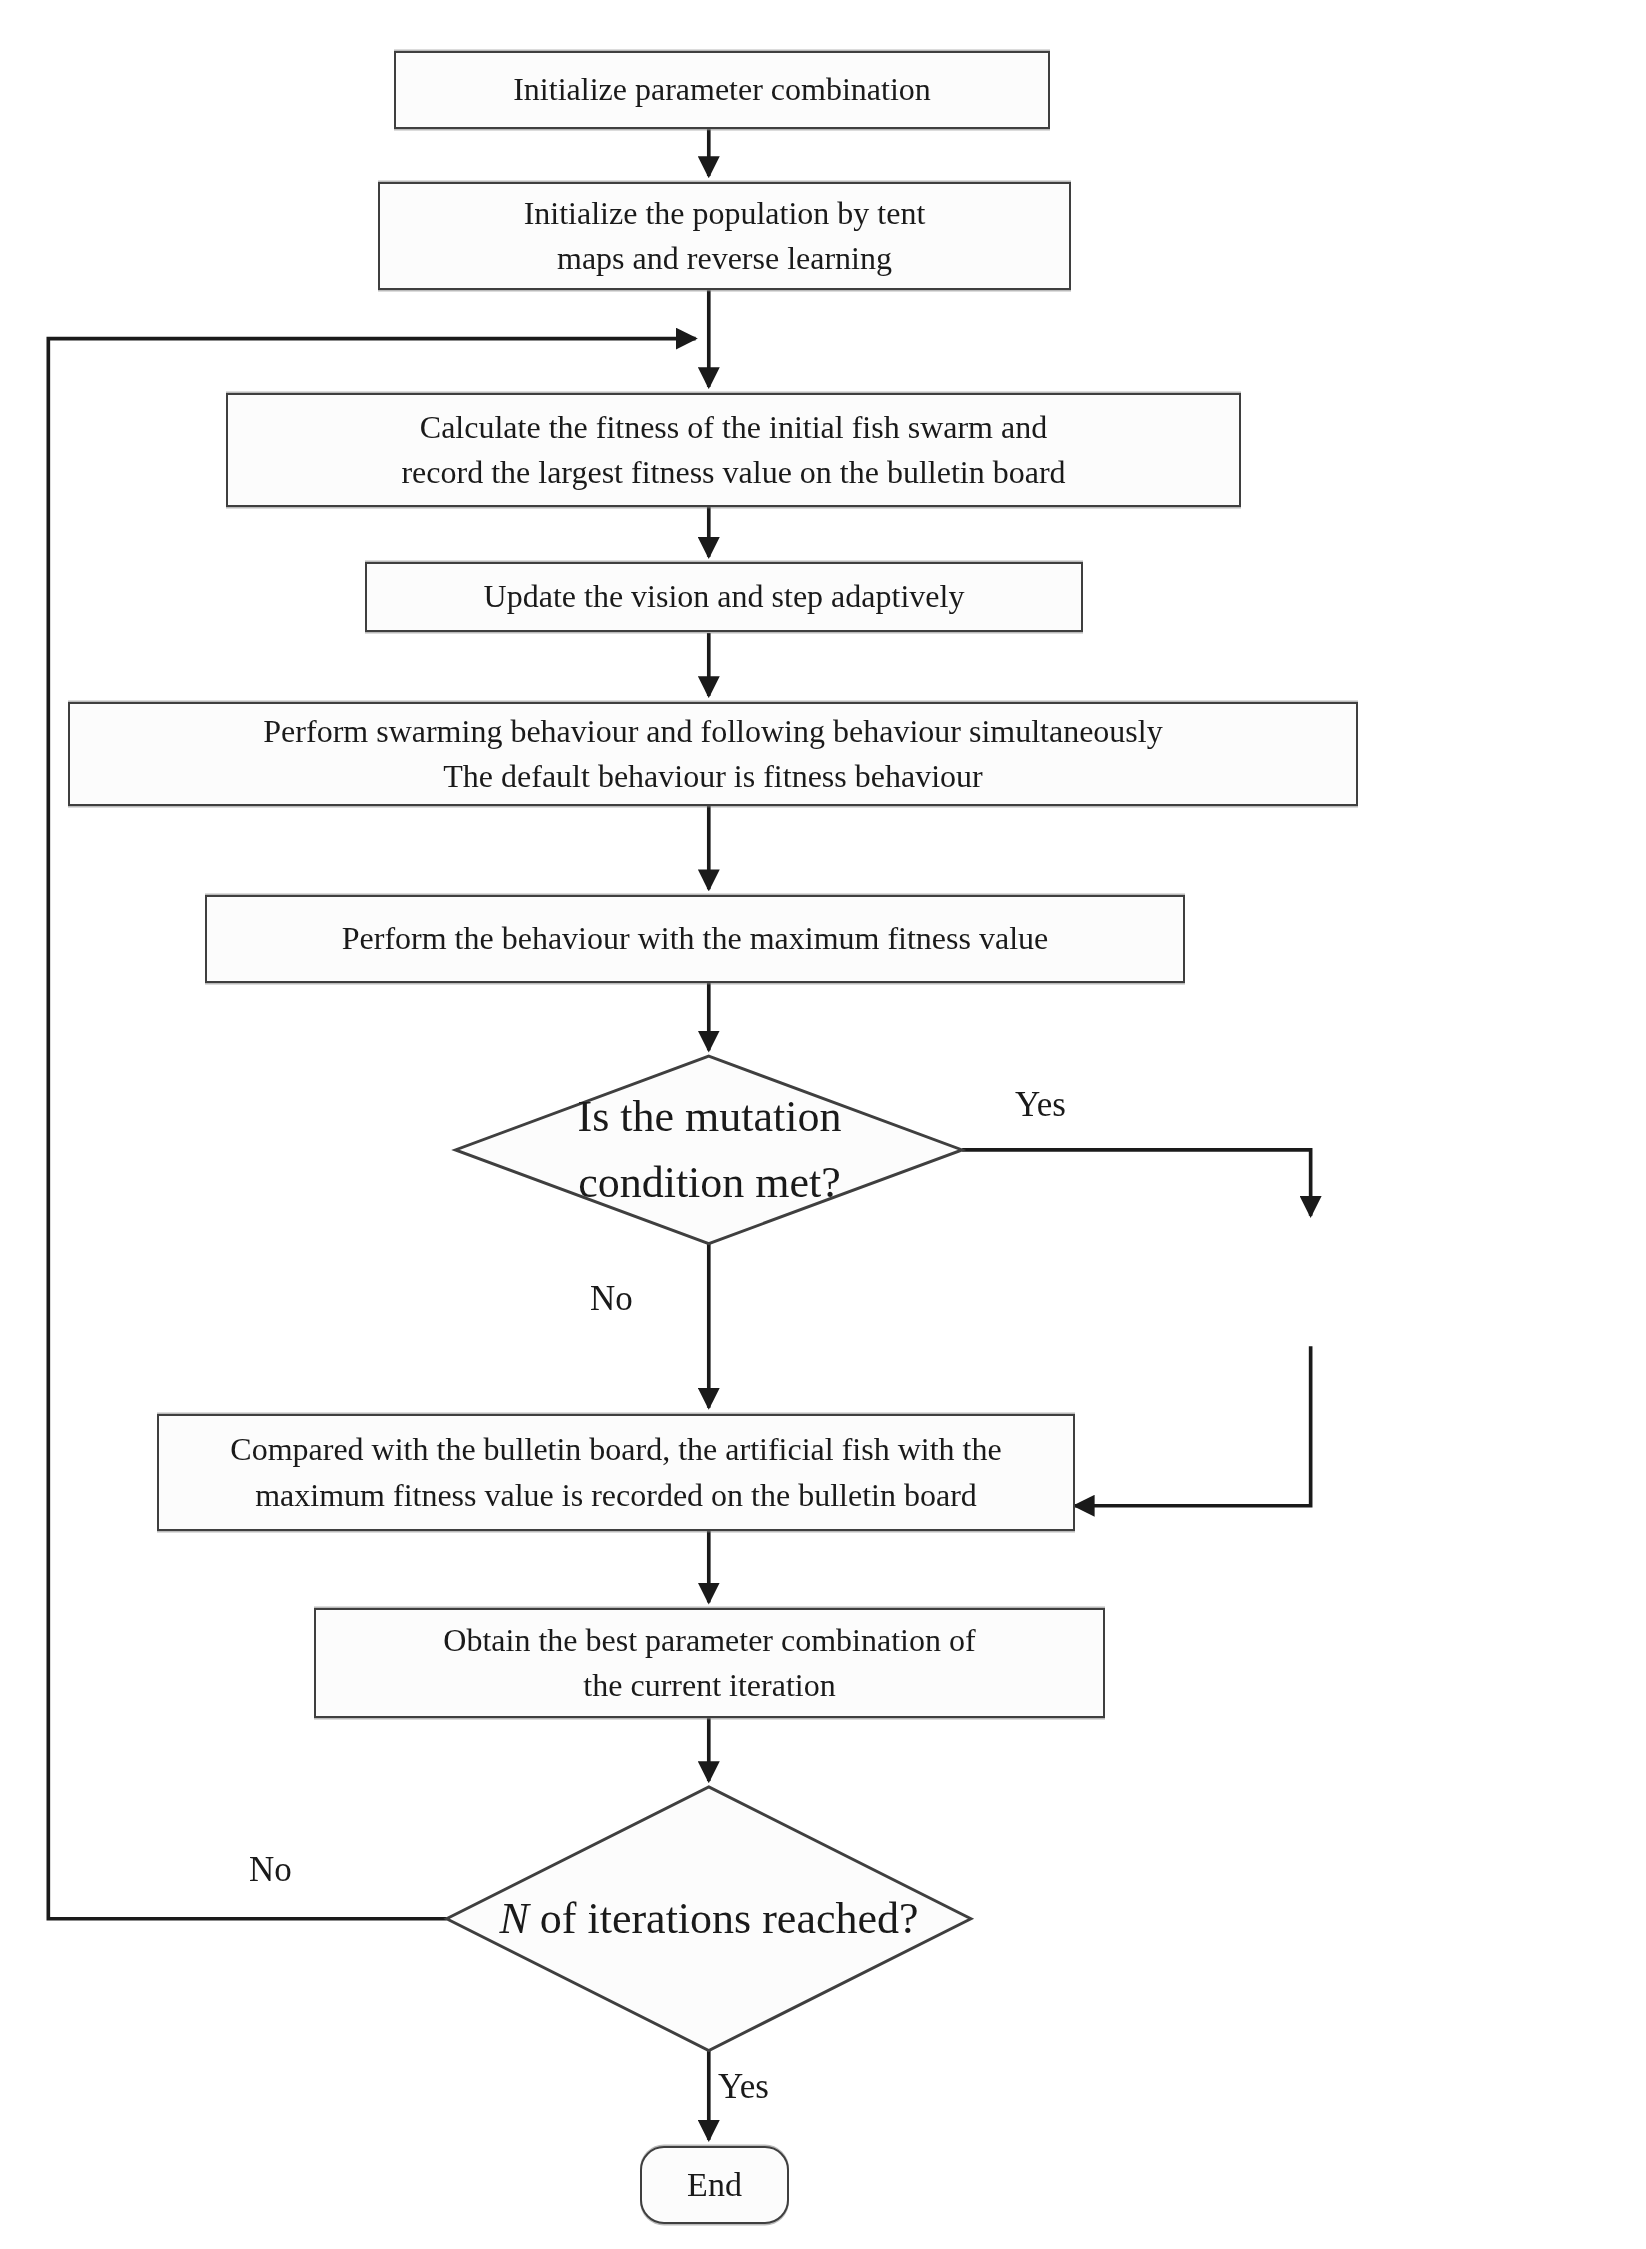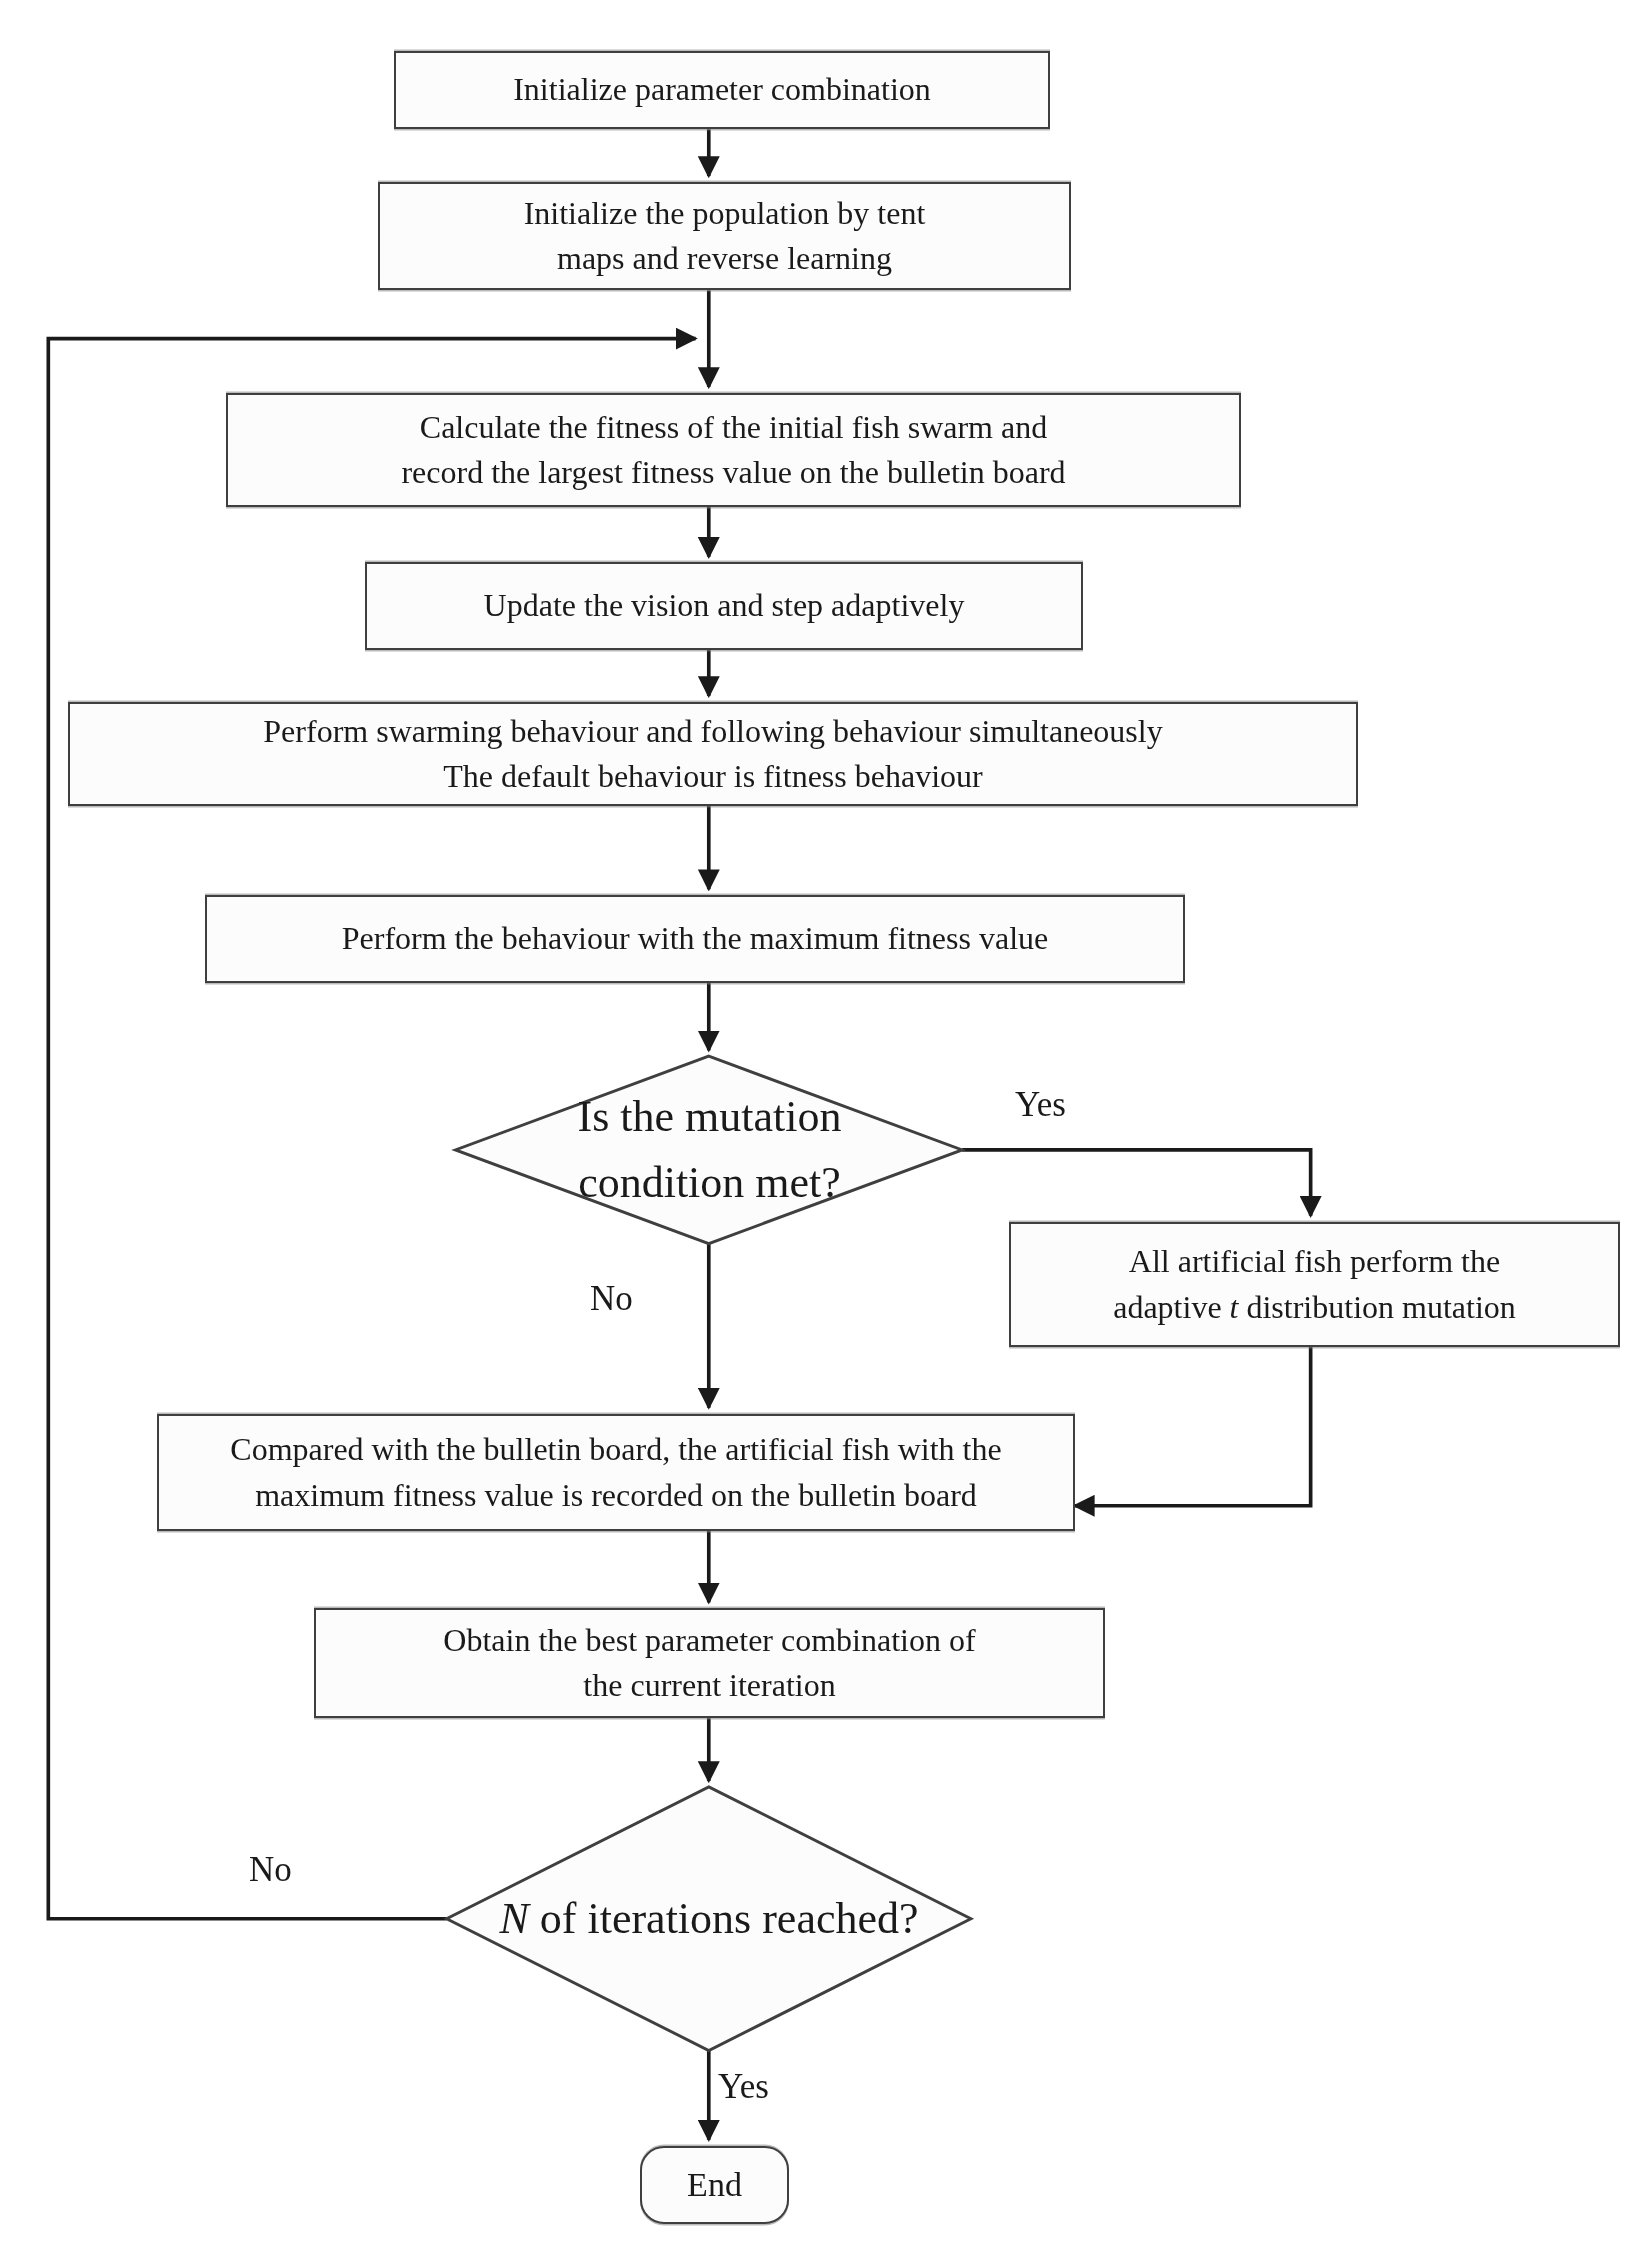--- a/index.html
+++ b/index.html
@@ -58,21 +58,21 @@
   <div class="pbox" style="left:372px;top:182px;width:693px;height:108px">
     <div class="bl">Initialize the population by tent</div>
     <div class="bl">maps and reverse learning</div>
   </div>
 
   <div class="pbox" style="left:220px;top:393px;width:1015px;height:114px">
     <div class="bl">Calculate the fitness of the initial fish swarm and</div>
     <div class="bl">record the largest fitness value on the bulletin board</div>
   </div>
 
-  <div class="pbox" style="left:359px;top:562px;width:718px;height:88px">
+  <div class="pbox" style="left:359px;top:562px;width:718px;height:70px">
     <div class="bl">Update the vision and step adaptively</div>
   </div>
 
   <div class="pbox" style="left:62px;top:702px;width:1290px;height:104px">
     <div class="bl">Perform swarming behaviour and following behaviour simultaneously</div>
     <div class="bl">The default behaviour is fitness behaviour</div>
   </div>
 
   <div class="pbox" style="left:199px;top:895px;width:980px;height:88px">
     <div class="bl">Perform the behaviour with the maximum fitness value</div>
@@ -80,24 +80,20 @@
 
   <div class="dtext" style="left:456px;top:1056px;width:507px;height:187px">
     <div>Is the mutation</div>
     <div>condition met?</div>
   </div>
 
   <div class="dtext" style="left:447px;top:1787px;width:524px;height:264px">
     <div><i>N</i><span> of iterations reached?</span></div>
   </div>
 
-  <div class="pbox" style="left:1003px;top:1222px;width:611px;height:125px">
-    <div class="bl">All artificial fish perform the</div>
-    <div class="bl"><span>adaptive </span><i>t</i><span> distribution mutation</span></div>
-  </div>
 
   <div class="pbox" style="left:151px;top:1414px;width:918px;height:117px">
     <div class="bl">Compared with the bulletin board, the artificial fish with the</div>
     <div class="bl">maximum fitness value is recorded on the bulletin board</div>
   </div>
 
   <div class="pbox" style="left:308px;top:1608px;width:791px;height:110px">
     <div class="bl">Obtain the best parameter combination of</div>
     <div class="bl">the current iteration</div>
   </div>

